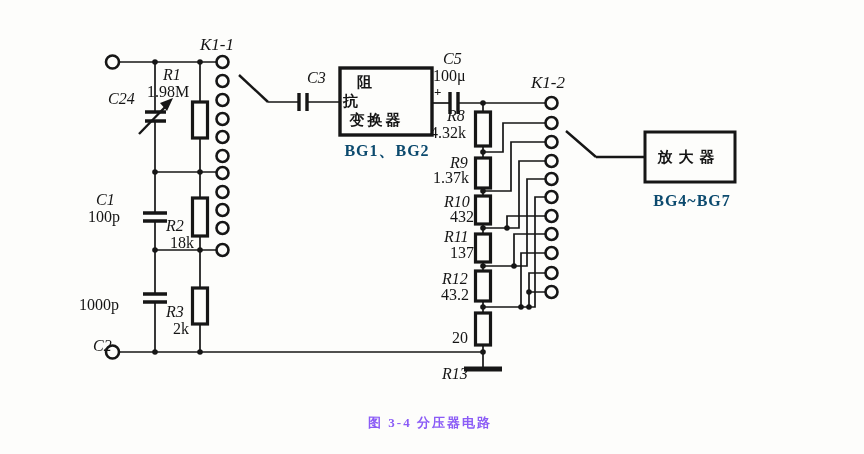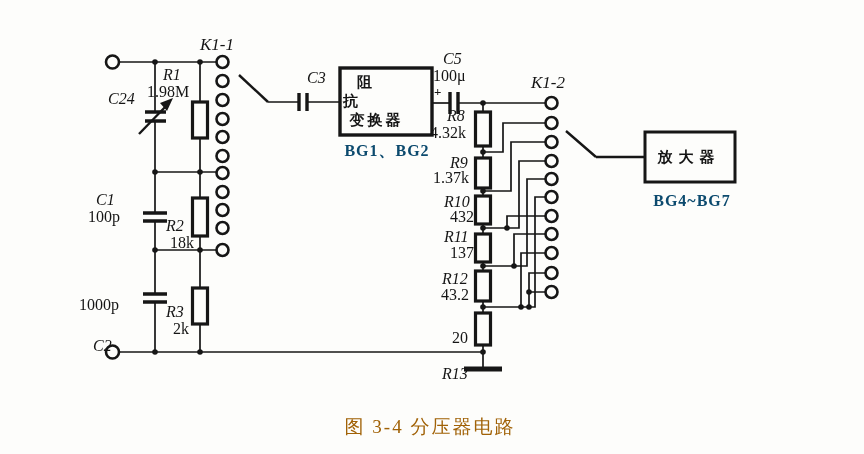--- a/index.html
+++ b/index.html
@@ -11,21 +11,21 @@
   .it{font-style:italic;}
   .sm{font-size:13px;font-weight:bold;}
   .boxtxt{position:absolute;display:flex;flex-direction:column;justify-content:center;
           align-items:center;color:#151515;font-size:15px;font-weight:600;}
   .boxtxt .l1{letter-spacing:14px;text-indent:14px;}
   .boxtxt .l2{letter-spacing:3px;text-indent:3px;}
   .bg-lbl{position:absolute;font-size:16px;font-weight:bold;color:#0c4a6e;
           text-align:center;letter-spacing:1px;}
   .amp-title{letter-spacing:6px;text-indent:6px;}
   .caption{position:absolute;left:300px;top:414px;width:260px;text-align:center;
-           font-size:19px;font-weight:400;letter-spacing:2px;color:#a16207;}
+           font-size:13px;font-weight:700;letter-spacing:2px;color:#8b5cf6;}
 </style>
 </head>
 <body>
 
 <div class="canvas">
 
   <svg width="864" height="454" viewBox="0 0 864 454">
 
     <g stroke="#161616" stroke-width="1.7" fill="none">
       <path d="M119,62 H216"></path>

